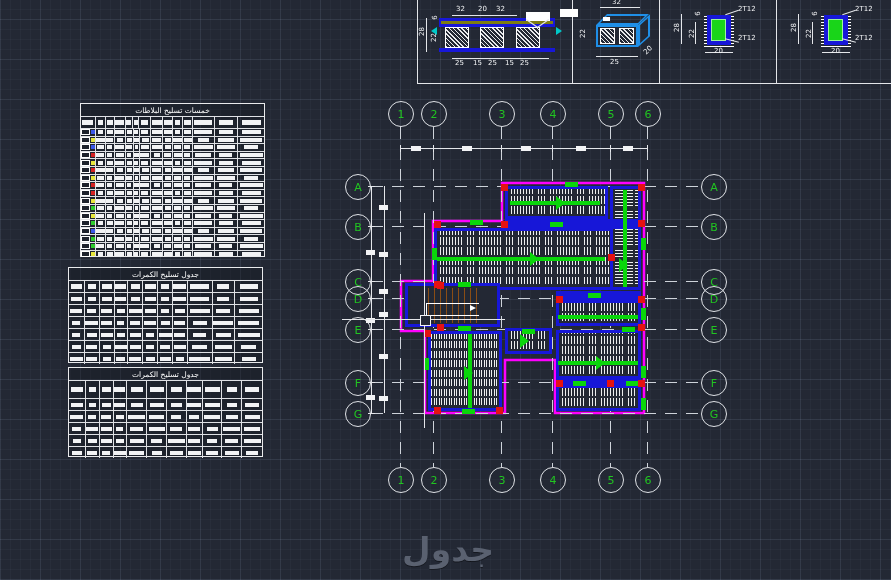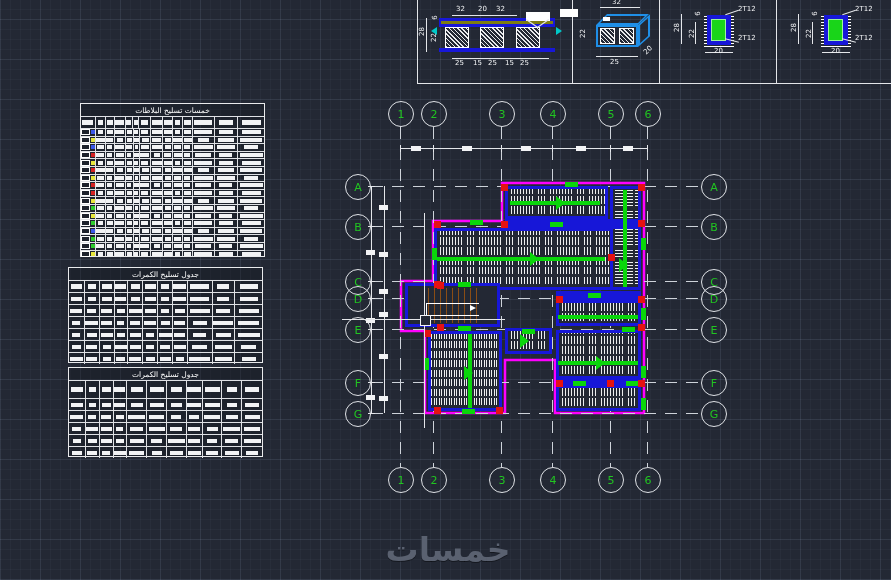--- a/index.html
+++ b/index.html
@@ -99,21 +99,21 @@
     <div class="abs dblock" style="left:619px;top:28px;width:15px;height:16px"></div>
     <div class="abs" style="left:603px;top:17px;width:7px;height:4px;background:#fff"></div>
     <div class="abs wline" style="left:600px;top:7px;width:40px;height:1px"></div>
     <span class="abs dimtxt" style="left:612px;top:-1px">32</span>
     <span class="abs dimtxt rot" style="left:579px;top:30px">22</span>
     <div class="abs wline" style="left:596px;top:56px;width:42px;height:1px"></div>
     <span class="abs dimtxt" style="left:610px;top:59px">25</span>
     <span class="abs dimtxt" style="left:644px;top:47px;transform:rotate(-45deg)">20</span>
   </div>
 
-  <div id="watermark" class="abs" style="left:383px;top:530px;width:130px;text-align:center">خمسات</div>
+  <div id="watermark" class="abs" style="left:383px;top:530px;width:130px;text-align:center">جدول</div>
 
   <svg class="abs" width="891" height="580" style="left:0;top:0;pointer-events:none">
     <path d="M502,183 H644 V413 H555 V360 H505 V413 H425 V331 H401 V281 H433 V221 H502 Z" fill="none" stroke="#ff00ff" stroke-width="2.5"></path>
   </svg>
 <div class="abs vdash" style="left: 400px; top: 127px; height: 340px;"></div>
     <div class="abs bubble" style="left: 388px; top: 101px;">1</div>
     <div class="abs bubble" style="left: 388px; top: 467px;">1</div>
     <div class="abs vdash" style="left: 433px; top: 127px; height: 340px;"></div>
     <div class="abs bubble" style="left: 421px; top: 101px;">2</div>
     <div class="abs bubble" style="left: 421px; top: 467px;">2</div>

